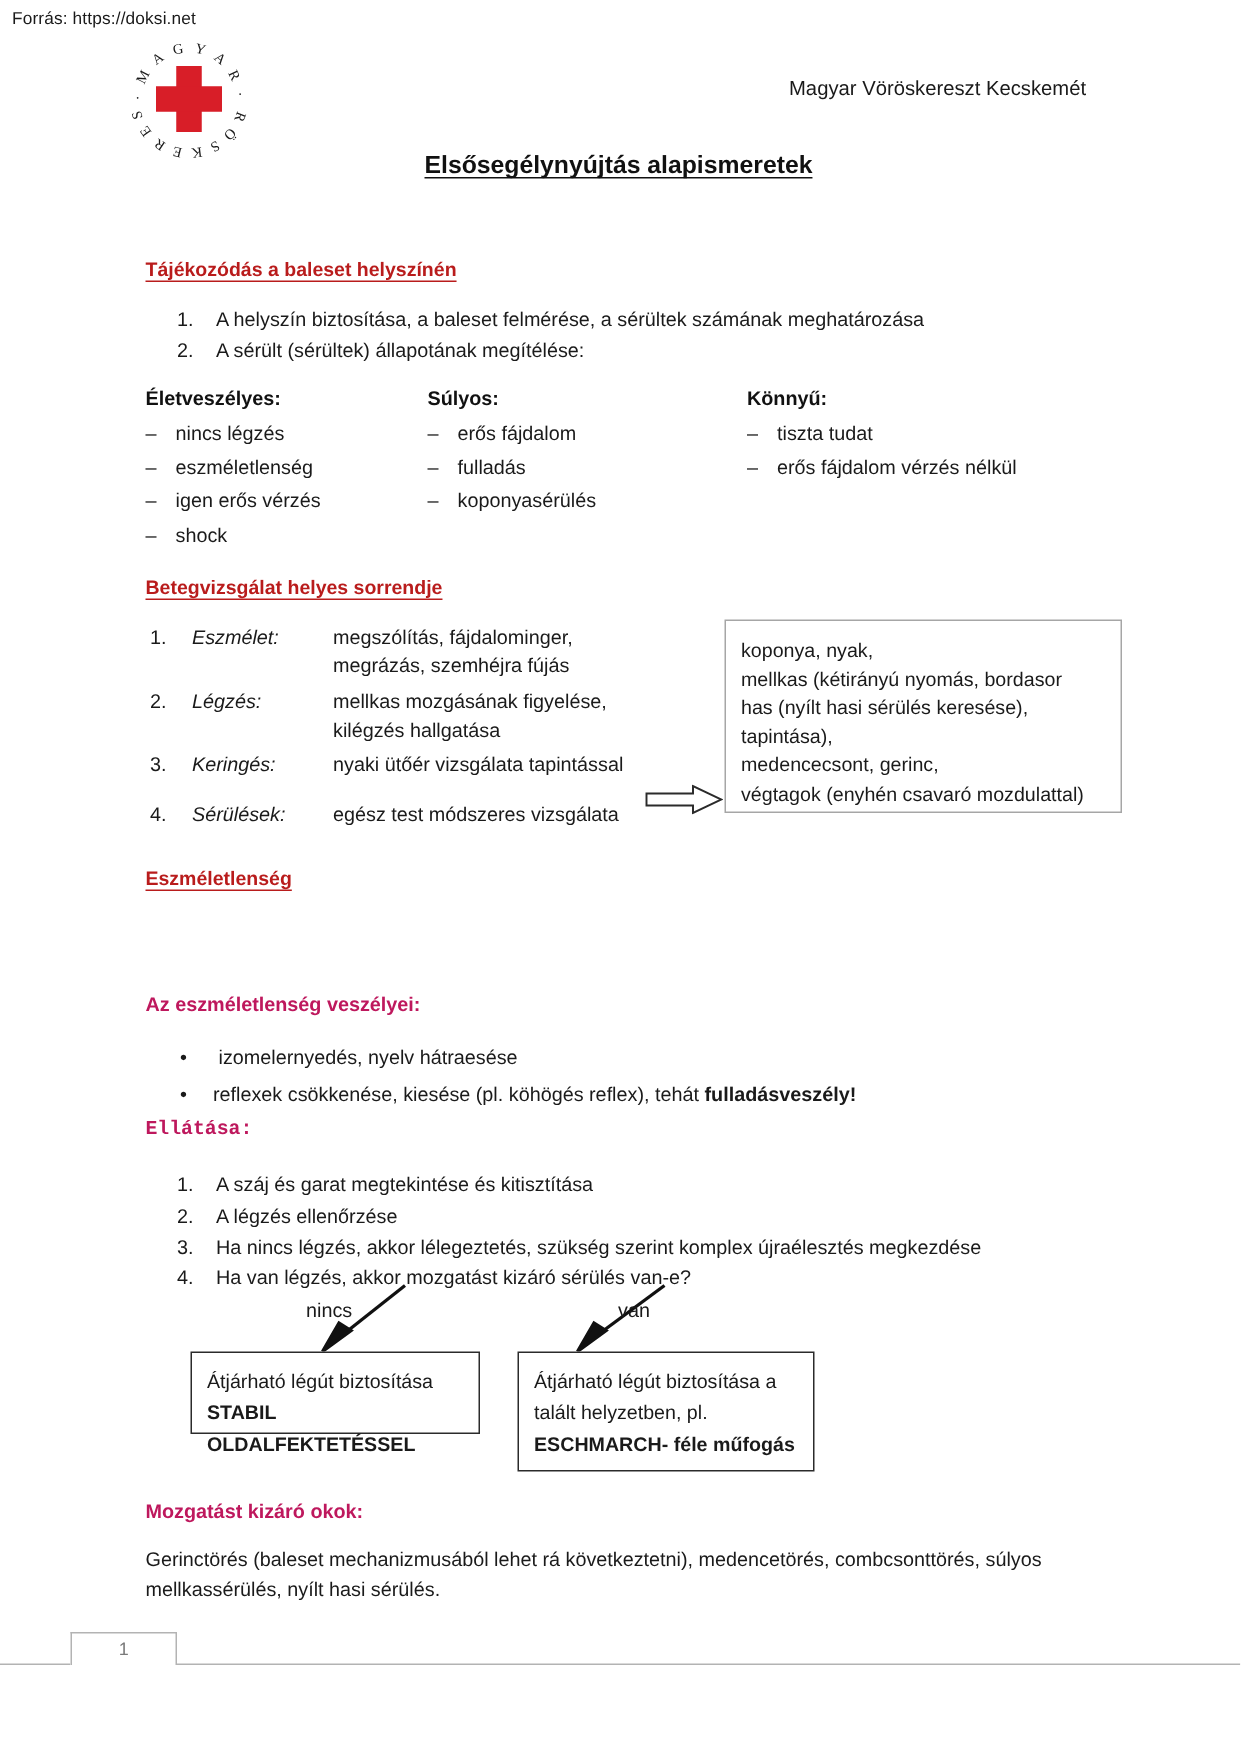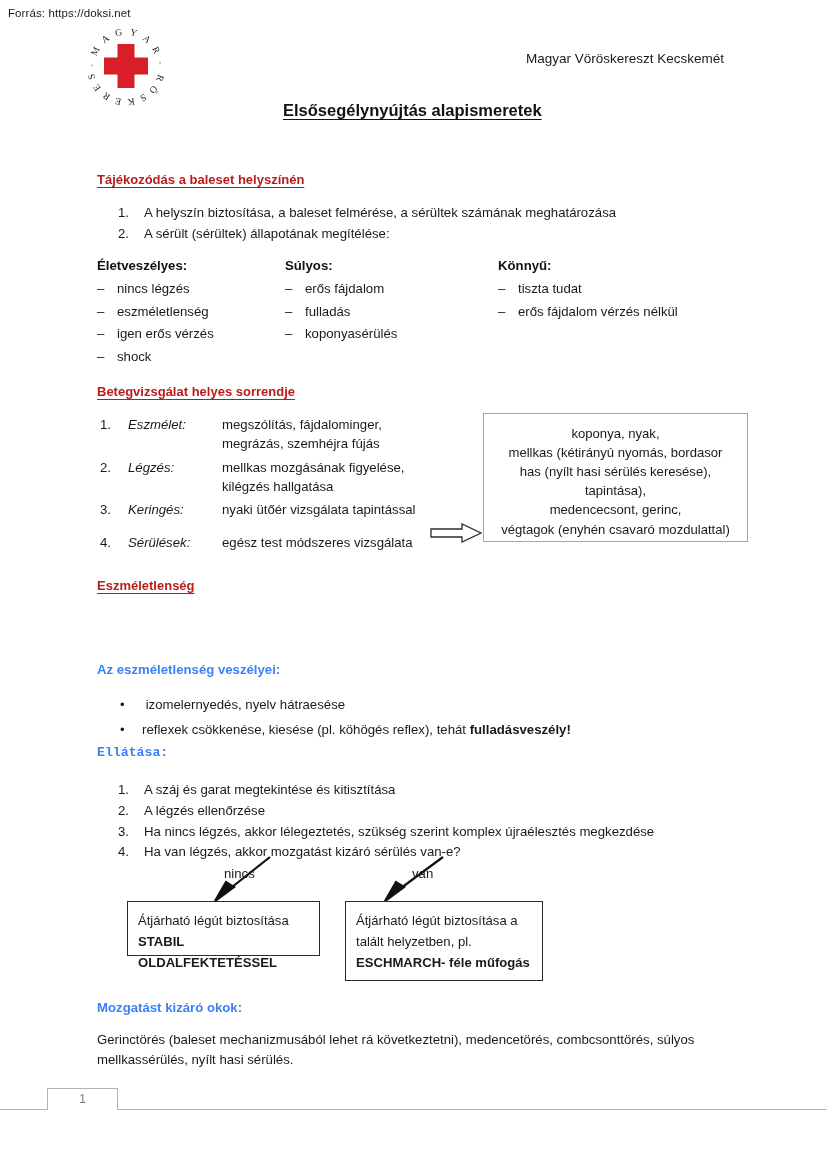--- a/index.html
+++ b/index.html
@@ -70,21 +70,21 @@
     font-weight: bold;
     color: #b91c1c;
     text-decoration: underline;
     text-underline-offset: 2.5px;
     white-space: nowrap;
   }
   .h-plain {
     position: absolute;
     font-size: 13.2px;
     font-weight: bold;
-    color: #3b82f6;
+    color: #be185d;
     white-space: nowrap;
     text-align: center;
   }
   .para {
     position: absolute;
     font-size: 13.2px;
     color: #1a1a1a;
     line-height: 1.55;
   }
 
@@ -140,21 +140,20 @@
     height: 129px;
     border: 1px solid #a6a6a6;
     box-sizing: border-box;
     background: #fff;
   }
   .sidebox .sb-inner {
     padding: 10px 10px 0 10px;
     font-size: 13.1px;
     color: #1a1a1a;
     line-height: 1.46;
-    text-align: center;
   }
 
   
   .block-arrow {
     position: absolute;
     left: 430px;
     top: 523px;
     width: 52px;
     height: 20px;
   }
@@ -403,21 +402,21 @@
   <div class="flow-svg">
     <svg viewBox="0 0 430 50" xmlns="http://www.w3.org/2000/svg" aria-hidden="true">
       <g stroke="#111111" stroke-width="2.2" fill="#111111">
         <line x1="150" y1="2" x2="107" y2="36"></line>
         <polygon points="95,46 114,32 106,27"></polygon>
         <line x1="323" y1="2" x2="277" y2="36"></line>
         <polygon points="265,46 284,32 276,27"></polygon>
       </g>
     </svg>
   </div>
-  <div class="flow-label" style="left:224px; top:866px;">nincs</div>
+  <div class="flow-label" style="left:204px; top:866px;">nincs</div>
   <div class="flow-label" style="left:412px; top:866px;">van</div>
 
   <div class="flowbox" style="left:127px; top:901px; width:193px; height:55px;">
     <div>Átjárható légút biztosítása</div>
     <div class="bold">STABIL OLDALFEKTETÉSSEL</div>
   </div>
 
   <div class="flowbox" style="left:345px; top:901px; width:198px; height:80px;">
     <div>Átjárható légút biztosítása a</div>
     <div>talált helyzetben, pl.</div>

